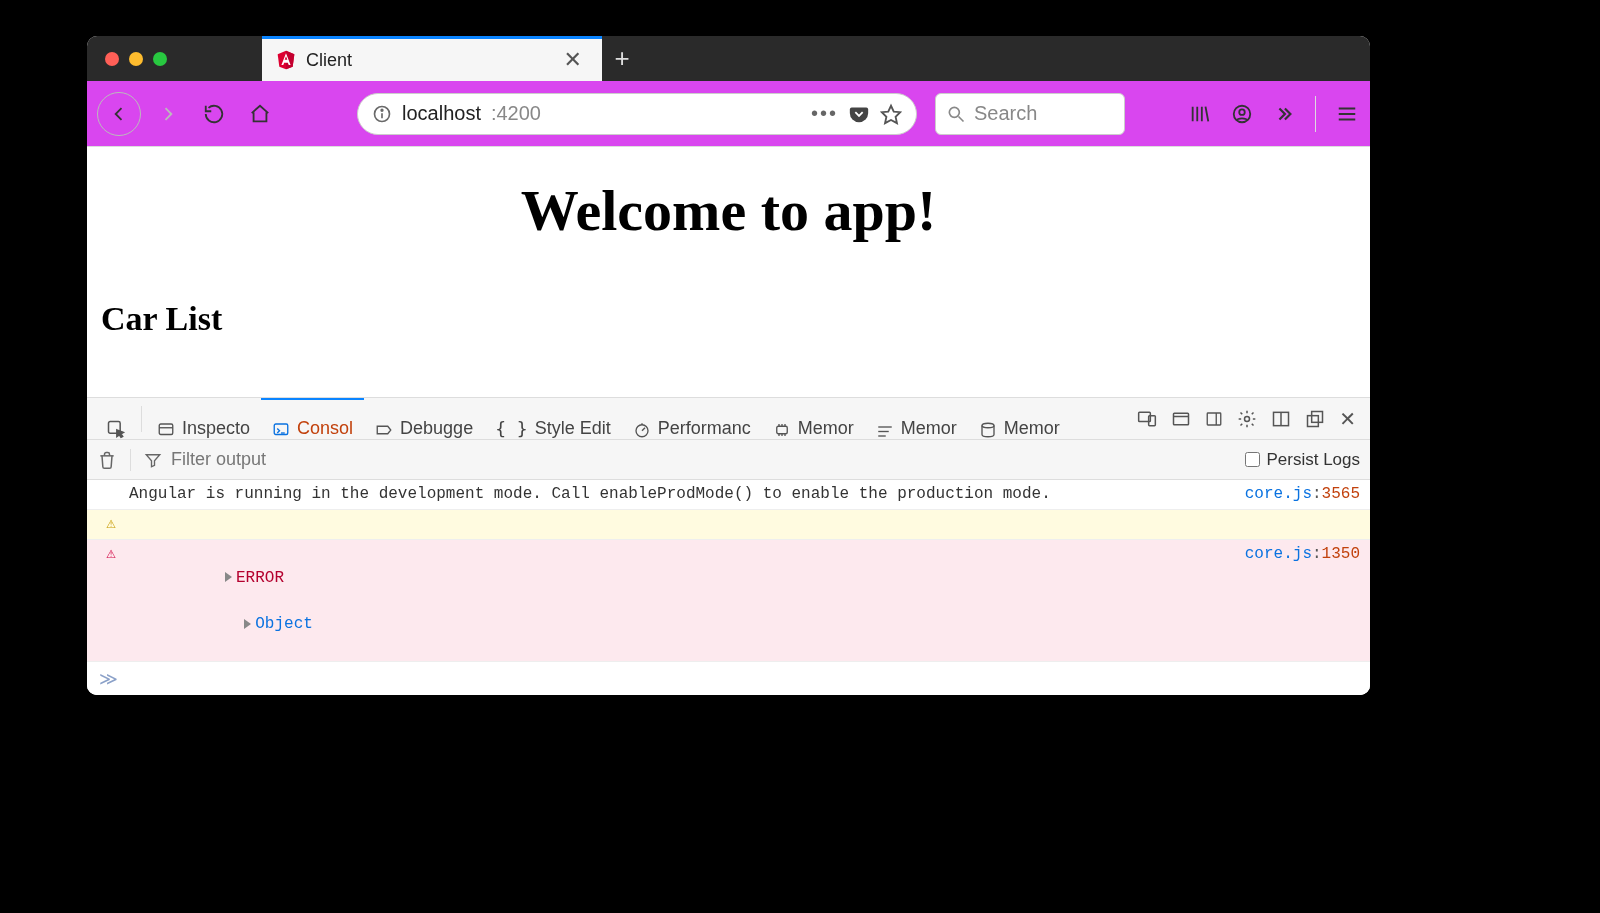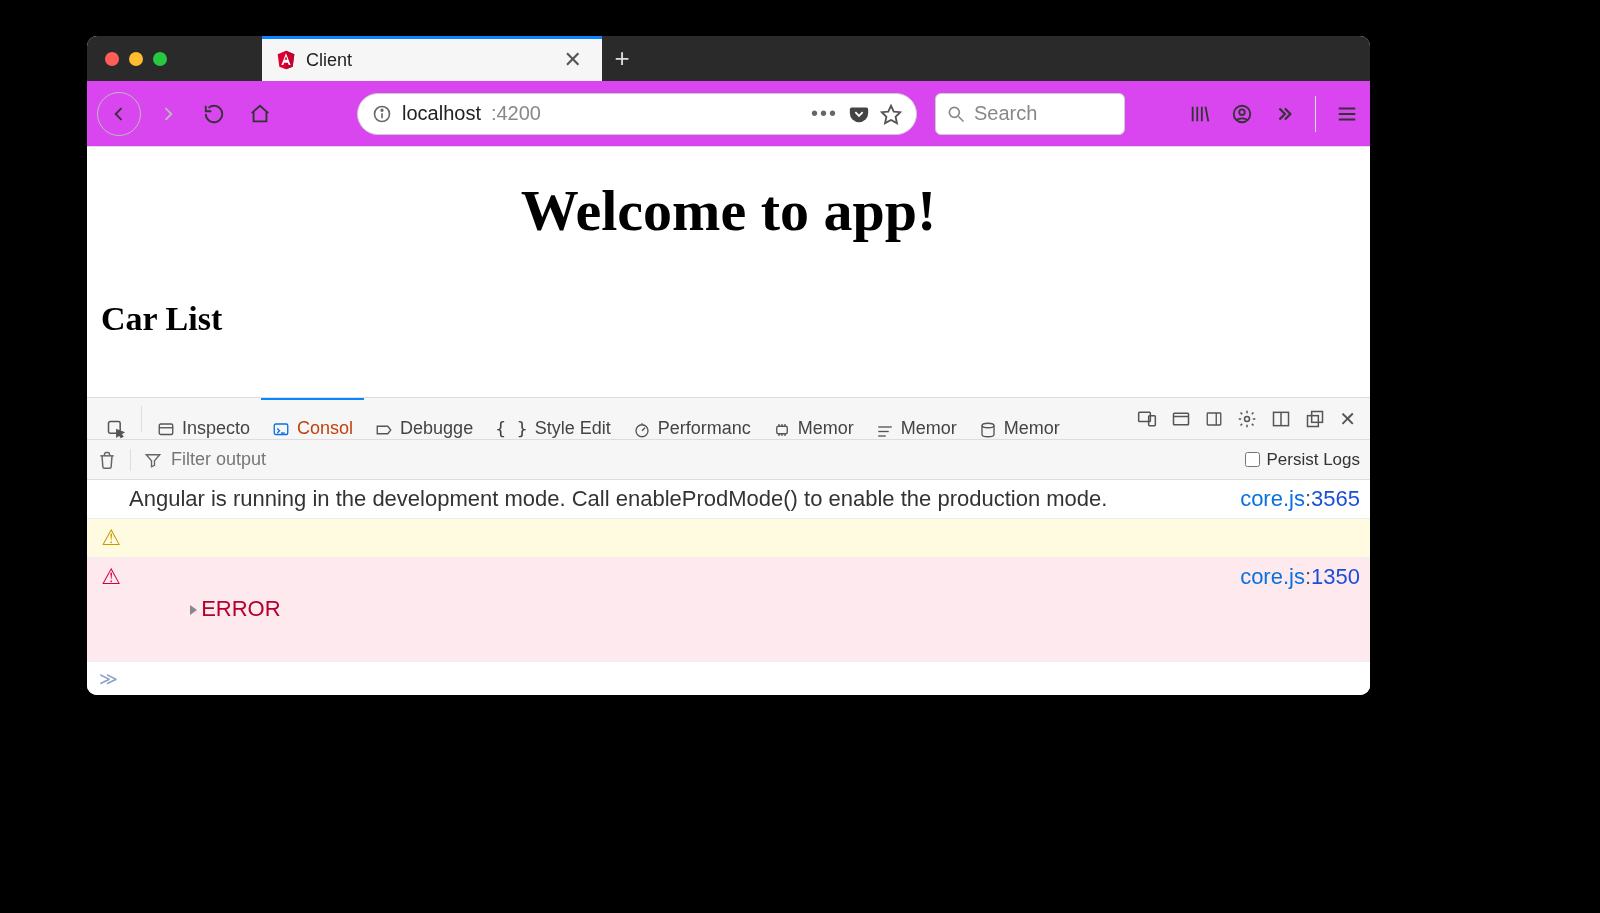--- a/index.html
+++ b/index.html
@@ -134,31 +134,31 @@
   .dt-filterbar {
     height: 40px; display:flex; align-items:center; gap:9px;
     padding: 0 10px; border-bottom:1px solid #ddd; background:#f6f6f6;
     font-size: 18px; color:#777;
   }
   .dt-filterbar .persist { margin-left:auto; display:flex; align-items:center; gap:6px; color:#333; font-size:17px;}
   .dt-filterbar input[type=checkbox]{ width:15px; height:15px; }
 
   .console {
     flex:1; overflow:auto; background:#fff;
-    font-family: Liberation Sans, sans-serif;
-    font-size: 22px;
+    font-family: Liberation Mono, monospace;
+    font-size: 16px;
     line-height: 1.45;
   }
   .row { display:flex; padding: 3px 10px 3px 10px; border-bottom: 1px solid #eee; }
   .row .gutter { width: 28px; flex:0 0 28px; text-align:center; }
   .row .msg { flex:1; padding-left: 4px; white-space: pre-wrap; word-break: break-word; }
   .row .src { flex:0 0 auto; padding-left: 10px; }
   .row .src .file { color:#0a72e0; }
   .row .src .colon { color:#555; }
-  .row .src .line { color:#1d4ed8; }
+  .row .src .line { color:#c2410c; }
 
   .row.log { background:#fff; color:#333; }
   .row.warn { background:#fffbe0; color:#6b5b1a; }
   .row.error { background:#fde9ee; color:#b4002e; }
 
   .tri { display:inline-block; width:0;height:0;border-top:5px solid transparent;border-bottom:5px solid transparent;border-left:7px solid #888; vertical-align:middle; margin-right:4px;}
   .warn-icon { color:#c79a00; }
   .err-icon { color:#d1003f; }
   .obj .kw { color:#0a72e0; }
 

